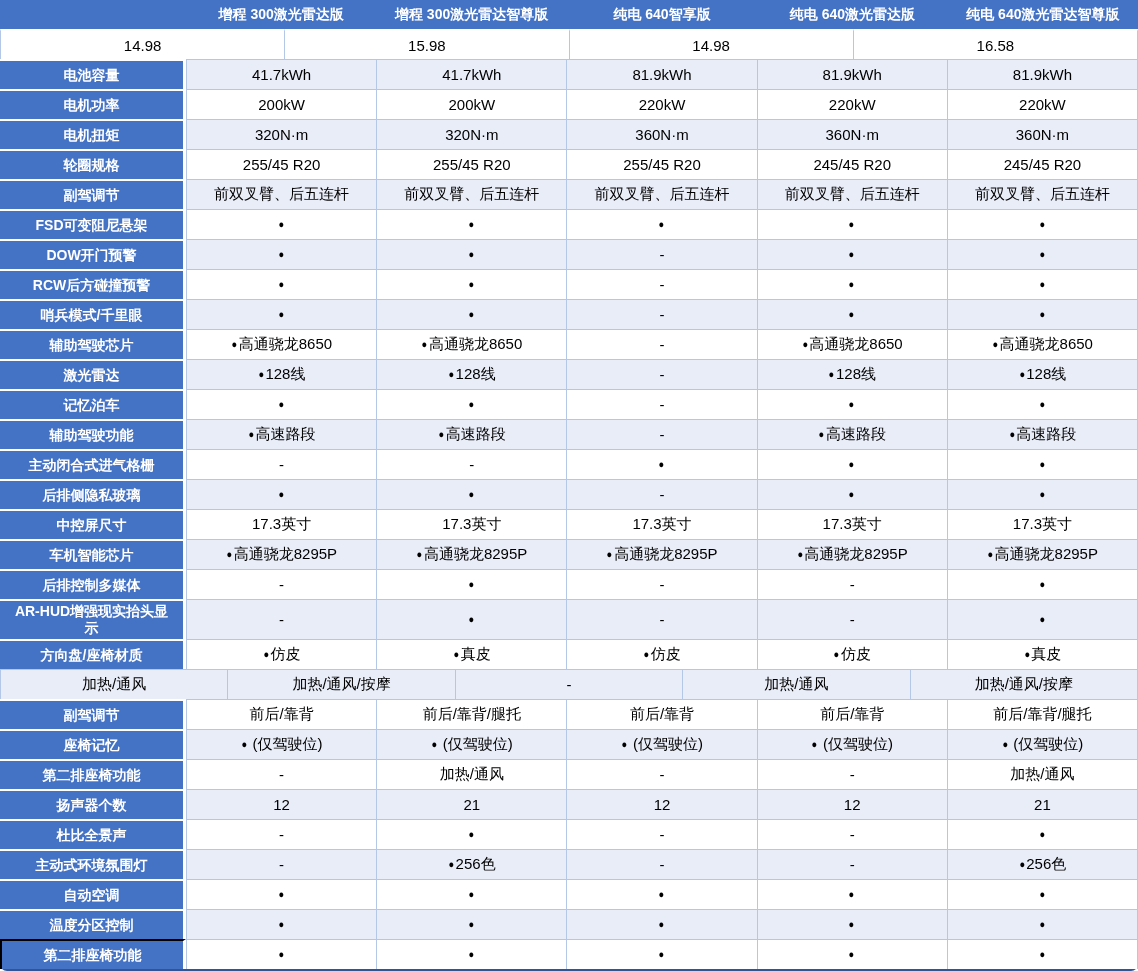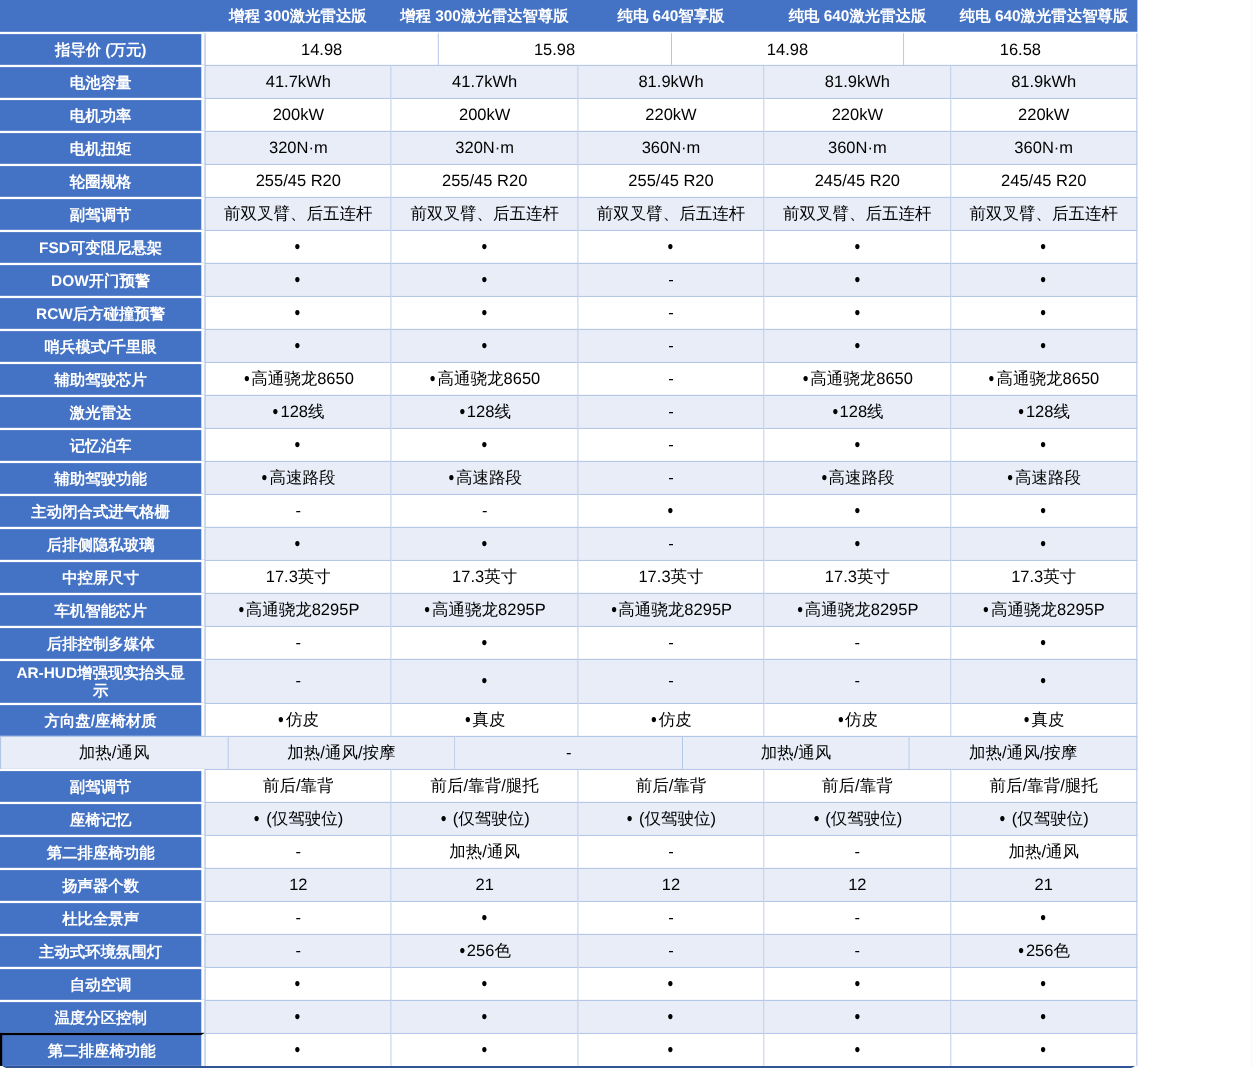--- a/index.html
+++ b/index.html
@@ -8,21 +8,21 @@
     --grid:#B4C7E7;
     --bottom:#2F5597;
     --hl:#000000;
   }
   html,body{margin:0;padding:0;background:#ffffff;}
   body{
     width:1138px;height:971px;overflow:hidden;
     font-family:"Liberation Sans","DejaVu Sans",sans-serif;
     -webkit-font-smoothing:antialiased;
   }
-  .table{width:1034px;border-bottom:2px solid var(--bottom);box-sizing:border-box;border-radius:7px;}
+  .table{width:1138px;border-bottom:2px solid var(--bottom);box-sizing:border-box;border-radius:7px;}
   .hrow{display:flex;height:29px;background:var(--blue);}
   .corner{width:186px;flex:0 0 186px;}
   .hcell{
     flex:1 1 0;display:flex;align-items:center;justify-content:center;
     color:#fff;font-weight:700;font-size:14px;letter-spacing:0;
     white-space:nowrap;
   }
   .row{display:flex;height:30px;}
   .row.tall{height:40px;}
   .lbl{
@@ -60,21 +60,20 @@
 
   <div class="hcell">增程 300激光雷达版</div>
       <div class="hcell">增程 300激光雷达智尊版</div>
       <div class="hcell">纯电 640智享版</div>
       <div class="hcell">纯电 640激光雷达版</div>
       <div class="hcell">纯电 640激光雷达智尊版</div>
     </div>
   <div>
 
   <div class="row first">
-        <div class="lbl">指导价 (万元)</div>
         <div class="cell first">14.98</div>
         <div class="cell">15.98</div>
         <div class="cell">14.98</div>
         <div class="cell">16.58</div>
       </div>
       <div class="row even">
         <div class="lbl">电池容量</div>
         <div class="cell first">41.7kWh</div>
         <div class="cell">41.7kWh</div>
         <div class="cell">81.9kWh</div>

